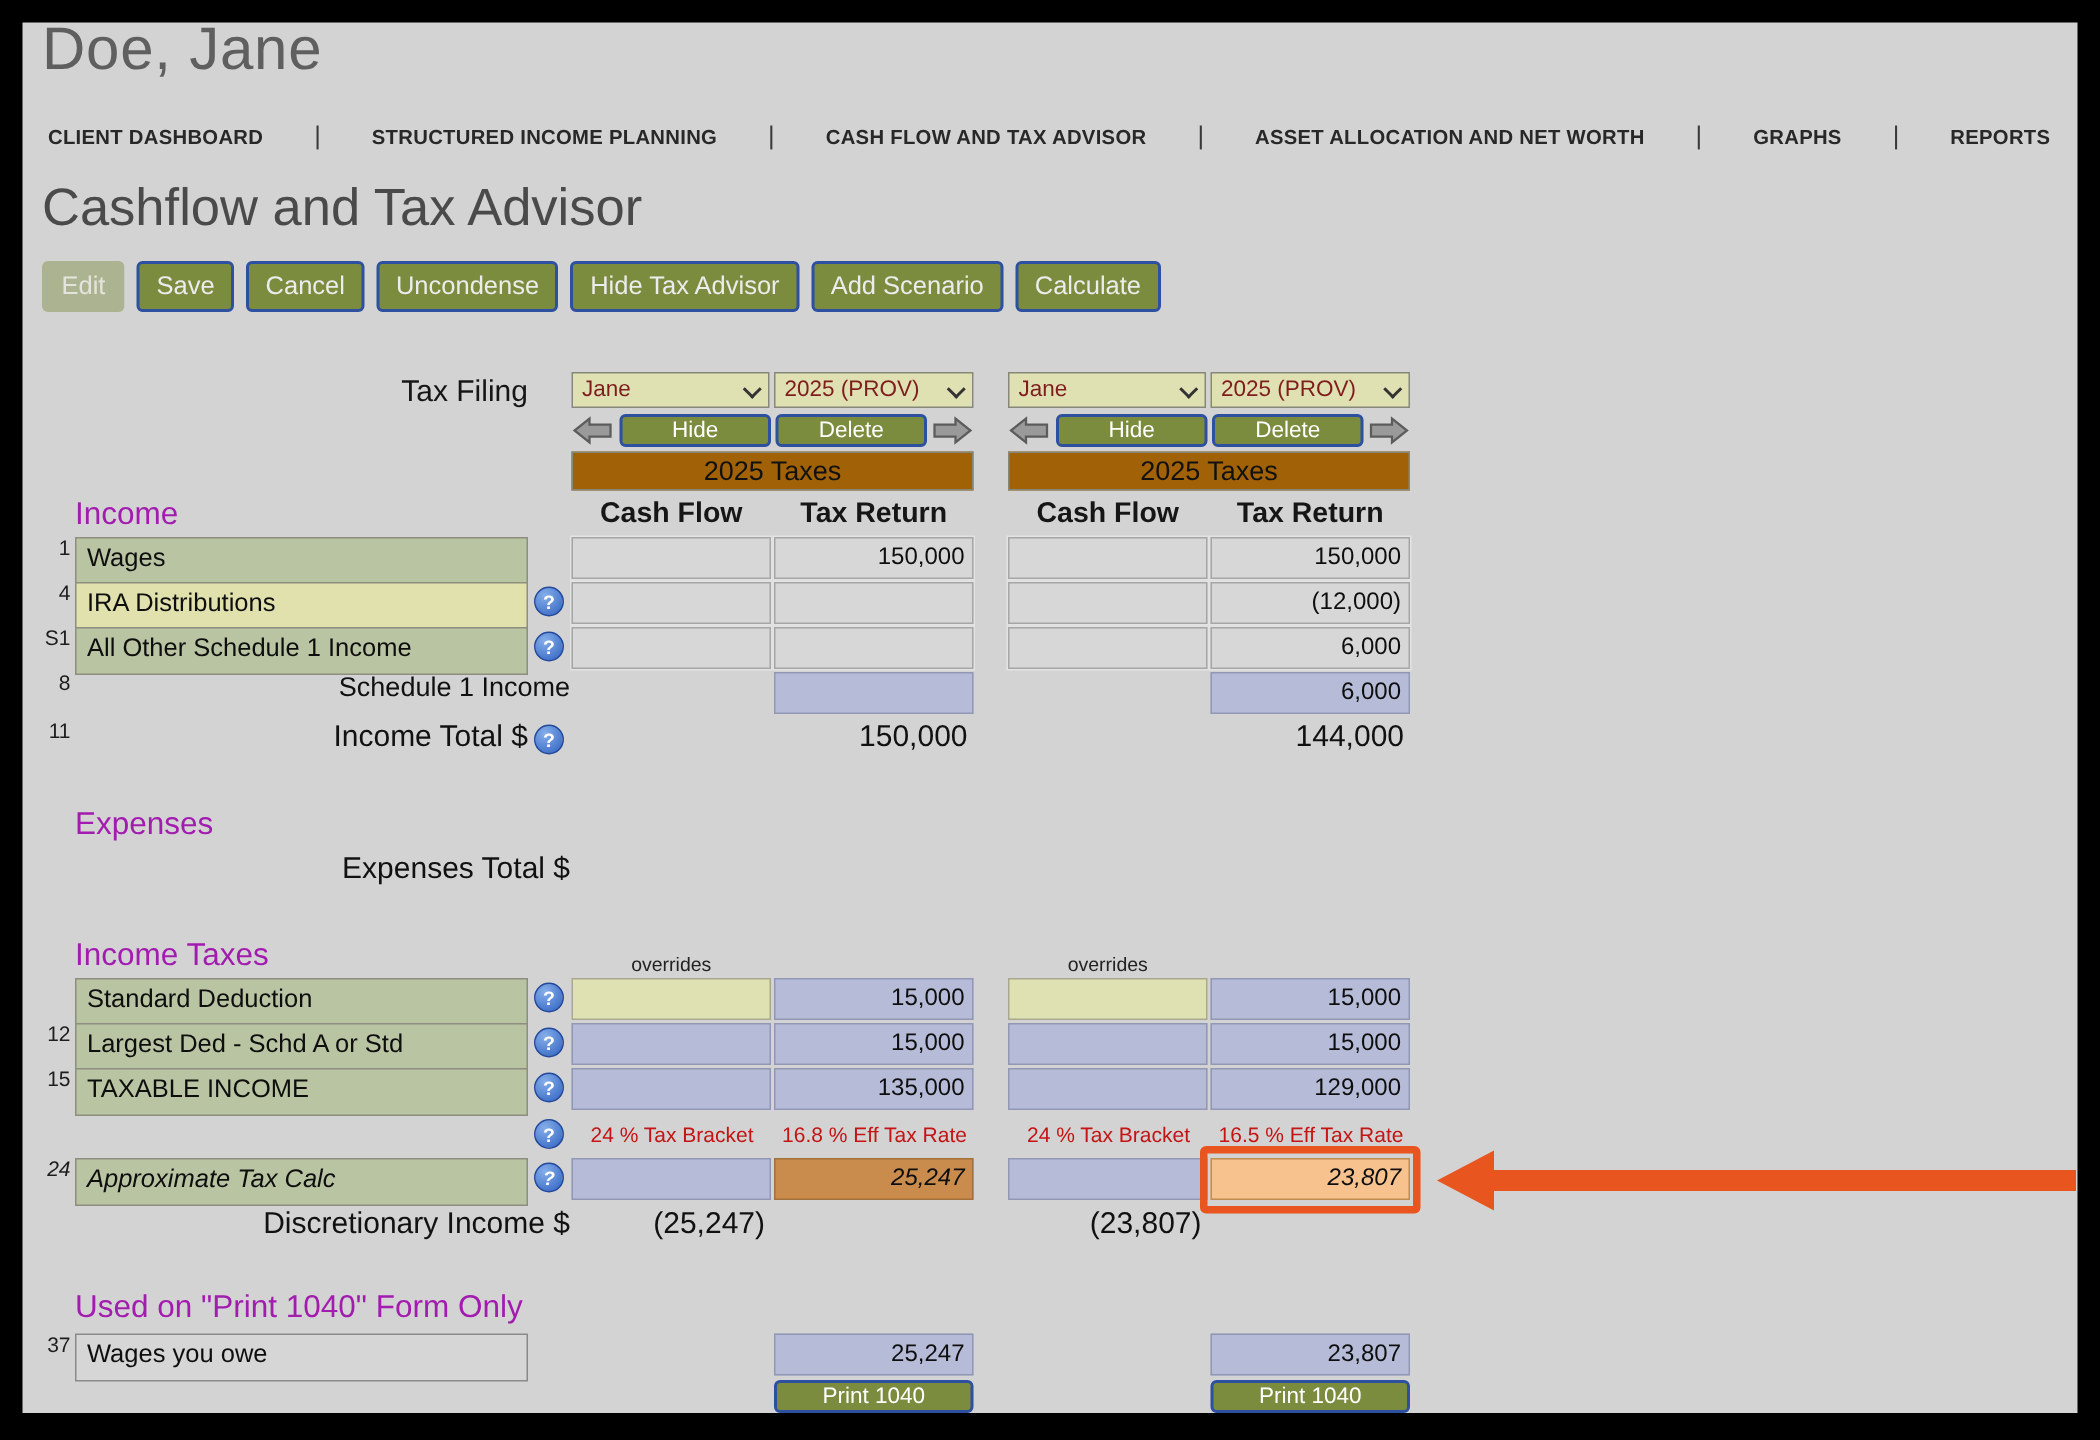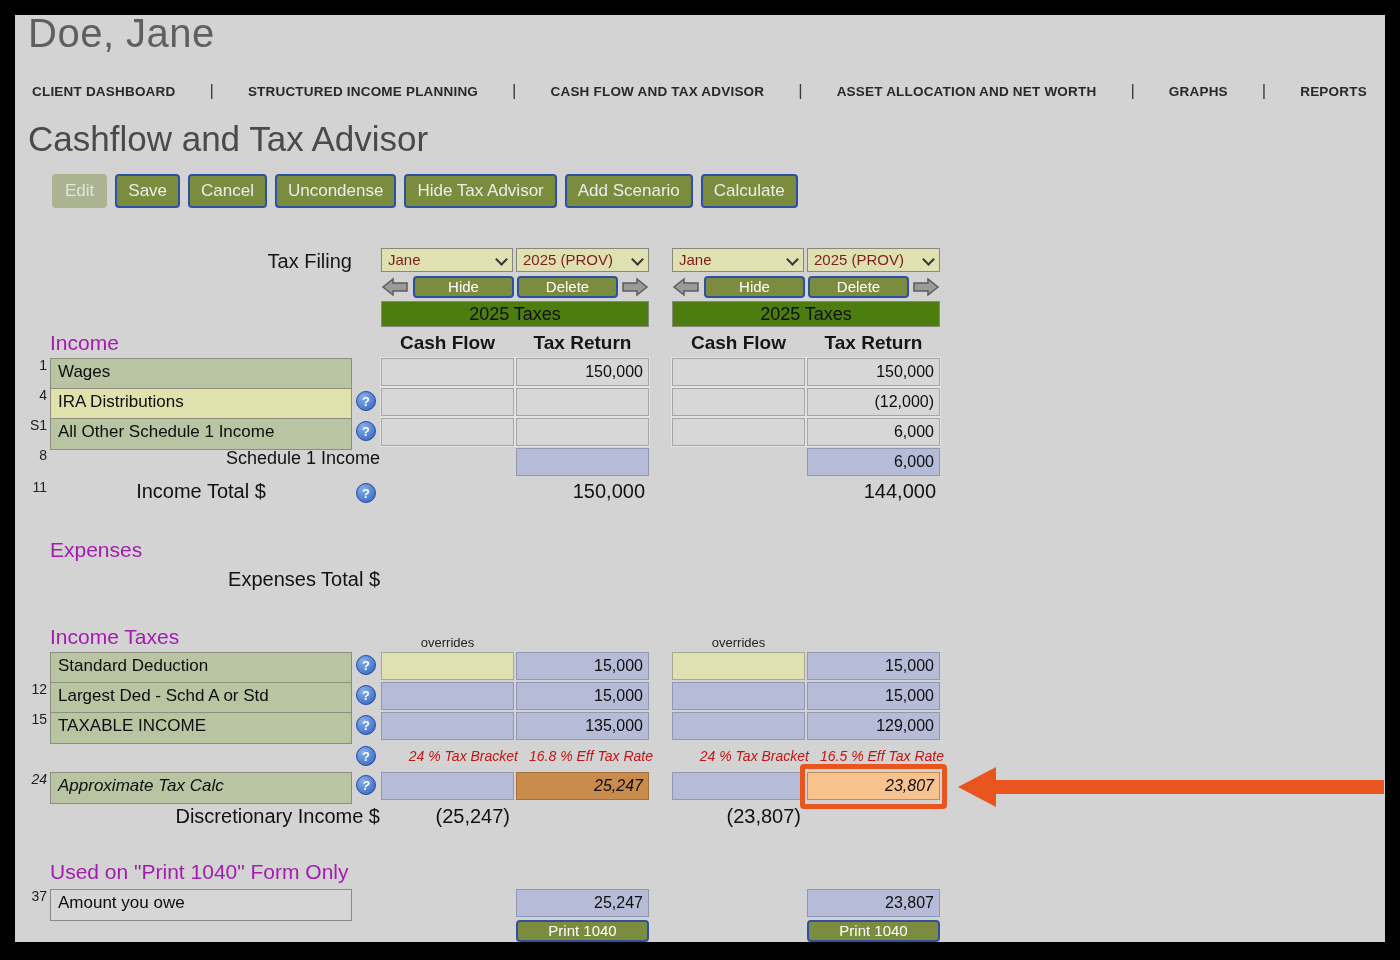--- a/index.html
+++ b/index.html
@@ -18,21 +18,21 @@
   .nav-item{font-size:13.5px;font-weight:bold;color:#282828;letter-spacing:.2px;cursor:pointer;}
   .nav-sep{font-size:17px;color:#3a3a3a;font-weight:normal;}
   .page-title{position:absolute;left:13px;top:104px;font-size:35px;color:#4a4a4a;}
   
   .toolbar{position:absolute;left:13px;top:159px;display:flex;gap:8px;}
   .btn{
     background:#7c8c3e;border:2px solid #2d50a0;border-radius:4px;
     color:#ececec;font-size:17px;padding:4px 11px;line-height:22px;cursor:pointer;
     font-family:inherit;
   }
-  .btn.disabled{background:rgba(124,140,62,.45);border-color:transparent;color:rgba(245,245,245,.75);margin-left:24px;}
+  .btn.disabled{background:rgba(124,140,62,.45);border-color:transparent;color:rgba(245,245,245,.75);}
   .btn-small{
     position:absolute;background:#7c8c3e;border:2px solid #2d50a0;border-radius:4px;
     color:#ffffff;font-size:15px;text-align:center;line-height:18px;height:22px;
     box-sizing:border-box;cursor:pointer;padding:0;font-family:inherit;
   }
   
   .scen-head{position:absolute;top:233px;width:268px;height:112px;}
   .scen-head.s1{left:366px}.scen-head.s2{left:657px}
   .select{
     position:absolute;top:0;height:24px;background:#dfe1b3;border:1px solid #88887a;
@@ -43,21 +43,21 @@
   .sel-year{left:135px;width:133px;}
   .chev{
     position:absolute;right:6px;top:6px;width:7px;height:7px;
     border-right:2px solid #333;border-bottom:2px solid #333;transform:rotate(45deg);
   }
   .nav-arrow{position:absolute;top:29px;width:28px;height:20px;cursor:pointer;}
   .arrow-l{left:0;} .arrow-r{left:240px;}
   .btn-hide{left:32px;top:28px;width:101px;}
   .btn-del{left:136px;top:28px;width:101px;}
   .taxes-bar{
-    position:absolute;left:0;top:53px;width:268px;height:26px;background:#4d7c0f;
+    position:absolute;left:0;top:53px;width:268px;height:26px;background:#a16207;
     border:1px solid #88887a;box-sizing:border-box;text-align:center;
     font-size:18px;line-height:24px;color:#111;
   }
   .colhead{position:absolute;top:84px;width:133px;text-align:center;font-size:19px;font-weight:bold;color:#161616;}
   .colhead.cf{left:0;} .colhead.tr{left:135px;}
   .tax-filing-label{position:absolute;left:35px;top:235px;width:302px;text-align:right;font-size:20px;color:#161616;}
   
   .frow{position:absolute;left:0;width:100%;height:28px;}
   .rownum{position:absolute;left:8px;top:-1px;width:24px;text-align:right;font-size:14px;color:#1d1d1d;}
   .labelbox{
@@ -82,21 +82,21 @@
   .qicon{
     position:absolute;left:341px;top:3px;width:20px;height:20px;border-radius:50%;
     background:radial-gradient(circle at 35% 28%,#85aeea,#2f62c0);color:#fff;
     font-size:13px;font-weight:bold;text-align:center;line-height:20px;
     border:1px solid #24489a;box-sizing:border-box;cursor:pointer;
   }
   .sec-heading{position:absolute;left:35px;font-size:21px;color:#a21caf;}
   .total-label{position:absolute;left:35px;top:0;width:330px;text-align:right;font-size:20px;color:#111;white-space:nowrap;}
   .total-val{position:absolute;top:0;width:133px;text-align:right;padding-right:4px;font-size:20px;color:#111;box-sizing:border-box;}
   .overrides-lab{position:absolute;width:133px;text-align:center;font-size:13px;color:#222;}
-  .redtxt{position:absolute;top:0;width:140px;text-align:right;font-size:14px;color:#c41414;white-space:nowrap;font-style:italic;}
+  .redtxt{position:absolute;top:0;width:140px;text-align:center;font-size:14px;color:#c41414;white-space:nowrap;}
   
   .hi-box{position:absolute;left:785px;top:749px;width:147px;height:45px;border:5px solid #e8551f;border-radius:4px;box-sizing:border-box;}
   .annot-arrow{position:absolute;left:943px;top:752px;width:428px;height:40px;}
   .annot-arrow .head{position:absolute;left:0;top:0;width:0;height:0;border-top:20px solid transparent;border-bottom:20px solid transparent;border-right:38px solid #e8551f;}
   .annot-arrow .bar{position:absolute;left:36px;top:13px;width:390px;height:14px;background:#e8551f;}
 </style>
 </head>
 <body>
 
 <div class="page">
@@ -210,21 +210,21 @@
 
   <div class="frow" style="top:433px;">
     <span class="rownum">8</span>
     <div class="total-label" style="font-size:18px;">Schedule 1 Income</div>
     <div class="cell blue c-tr1"></div>
     <div class="cell blue c-tr2">6,000</div>
   </div>
 
   <div class="frow" style="top:465px;">
     <span class="rownum">11</span>
-    <div class="total-label" style="width:302px;text-align:center;">Income Total $</div>
+    <div class="total-label" style="width:302px;">Income Total $</div>
     <span class="qicon">?</span>
     <div class="total-val c-tr1">150,000</div>
     <div class="total-val c-tr2">144,000</div>
   </div>
 
   <div class="sec-heading" style="top:523px;">Expenses</div>
   <div class="frow" style="top:553px;">
     <div class="total-label">Expenses Total $</div>
   </div>
 
@@ -288,21 +288,21 @@
   <div class="frow" style="top:790px;">
     <div class="total-label">Discretionary Income $</div>
     <div class="total-val" style="left:366px;">(25,247)</div>
     <div class="total-val" style="left:657px;">(23,807)</div>
   </div>
 
   <div class="sec-heading" style="top:845px;">Used on "Print 1040" Form Only</div>
 
   <div class="frow" style="top:874px;padding-left:19px;">
     <span class="rownum">37</span>
-    <div class="labelbox graybox">Amount you owe</div>
+    <div class="labelbox graybox">Wages you owe</div>
     <div class="cell blue c-tr1">25,247</div>
     <div class="cell blue c-tr2">23,807</div>
   </div>
 
   <button class="btn-small" style="left:501px;top:905px;width:133px;">Print 1040</button>
   <button class="btn-small" style="left:792px;top:905px;width:133px;">Print 1040</button>
 
 </div>
 
 </body></html>

